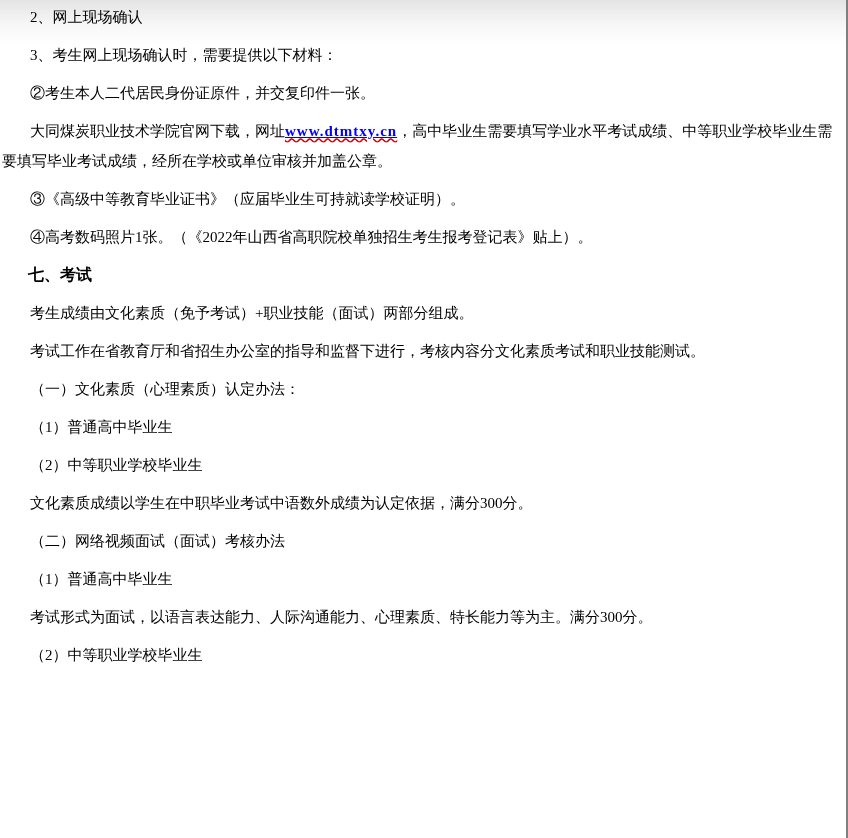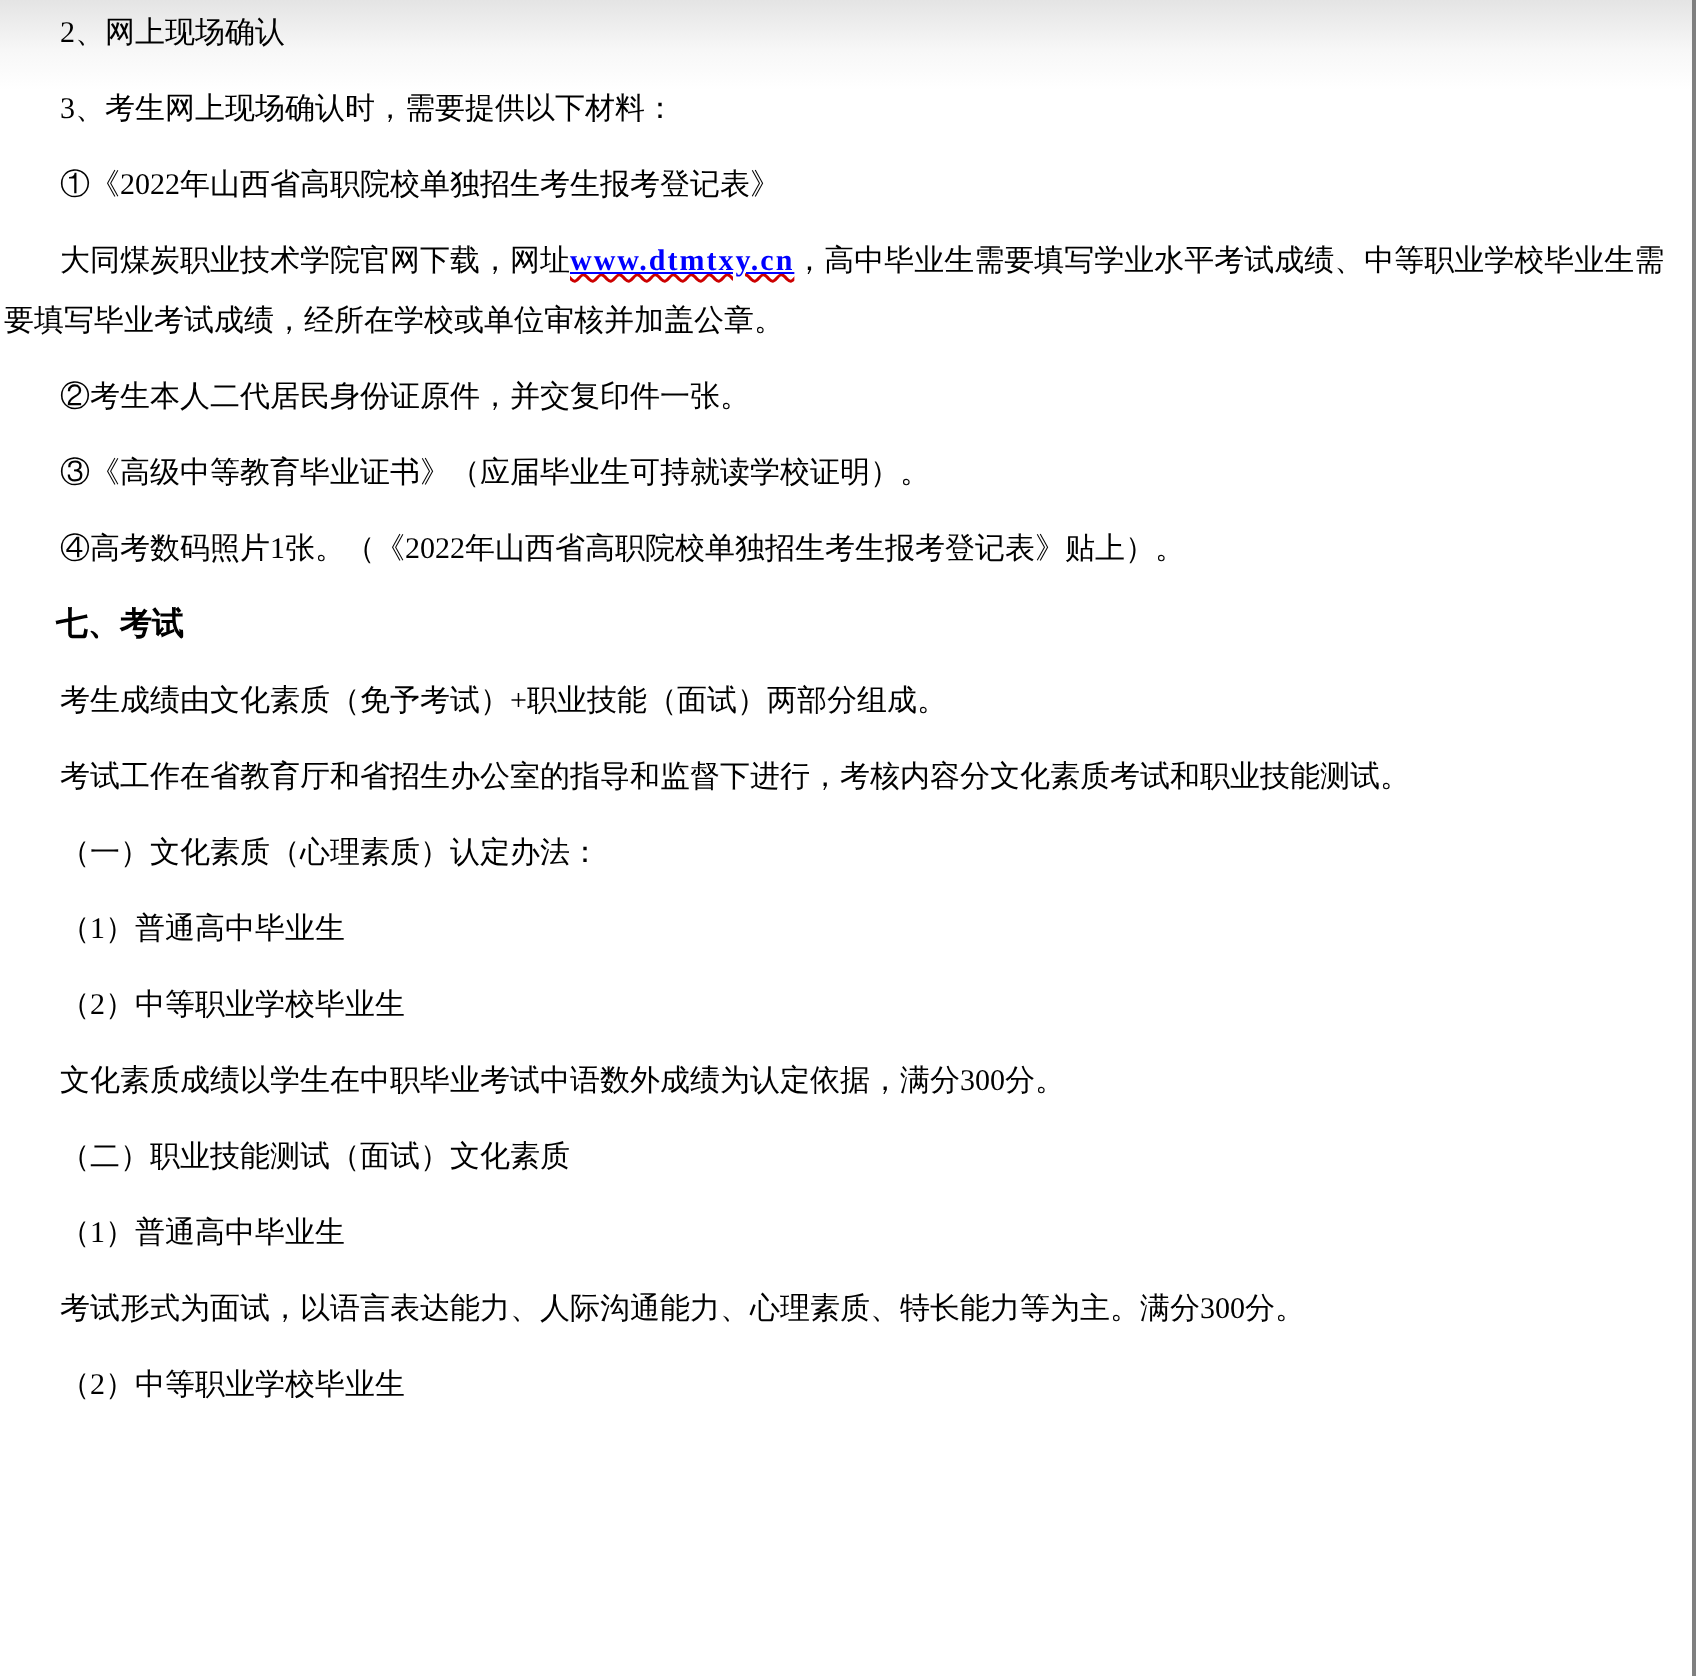--- a/index.html
+++ b/index.html
@@ -58,27 +58,26 @@
 <body>
 
 <div class="page">
   <div class="content">
 
     <p class="doc-line">2、网上现场确认</p>
 
 
     <p class="doc-line">3、考生网上现场确认时，需要提供以下材料：</p>
 
-    <p class="doc-line">①《2022年山西省高职院校单独招生考生报考登记表》</p>
+
+    <p class="doc-line">②考生本人二代居民身份证原件，并交复印件一张。</p>
 
     <p class="doc-line">
       <span>大同煤炭职业技术学院官网下载，网址</span><span class="squiggle"><a class="site-link">www.dtmtxy.cn</a></span><span>，高中毕业生需要填写学业水平考试成绩、中等职业学校毕业生需要填写毕业考试成绩，经所在学校或单位审核并加盖公章。</span>
     </p>
-
-    <p class="doc-line">②考生本人二代居民身份证原件，并交复印件一张。</p>
 
     <p class="doc-line">③《高级中等教育毕业证书》（应届毕业生可持就读学校证明）。</p>
 
     <p class="doc-line">④高考数码照片1张。（《2022年山西省高职院校单独招生考生报考登记表》贴上）。</p>
 
 
     <p class="doc-heading">七、考试</p>
 
     <p class="doc-line">考生成绩由文化素质（免予考试）+职业技能（面试）两部分组成。</p>
 
@@ -86,21 +85,21 @@
 
     <p class="doc-line">（一）文化素质（心理素质）认定办法：</p>
 
     <p class="doc-line">（1）普通高中毕业生</p>
 
 
     <p class="doc-line">（2）中等职业学校毕业生</p>
 
     <p class="doc-line">文化素质成绩以学生在中职毕业考试中语数外成绩为认定依据，满分300分。</p>
 
-    <p class="doc-line">（二）职业技能测试（面试）文化素质</p>
+    <p class="doc-line">（二）网络视频面试（面试）考核办法</p>
 
     <p class="doc-line">（1）普通高中毕业生</p>
 
     <p class="doc-line">考试形式为面试，以语言表达能力、人际沟通能力、心理素质、特长能力等为主。满分300分。</p>
 
     <p class="doc-line">（2）中等职业学校毕业生</p>
 
   </div>
 </div>
 

